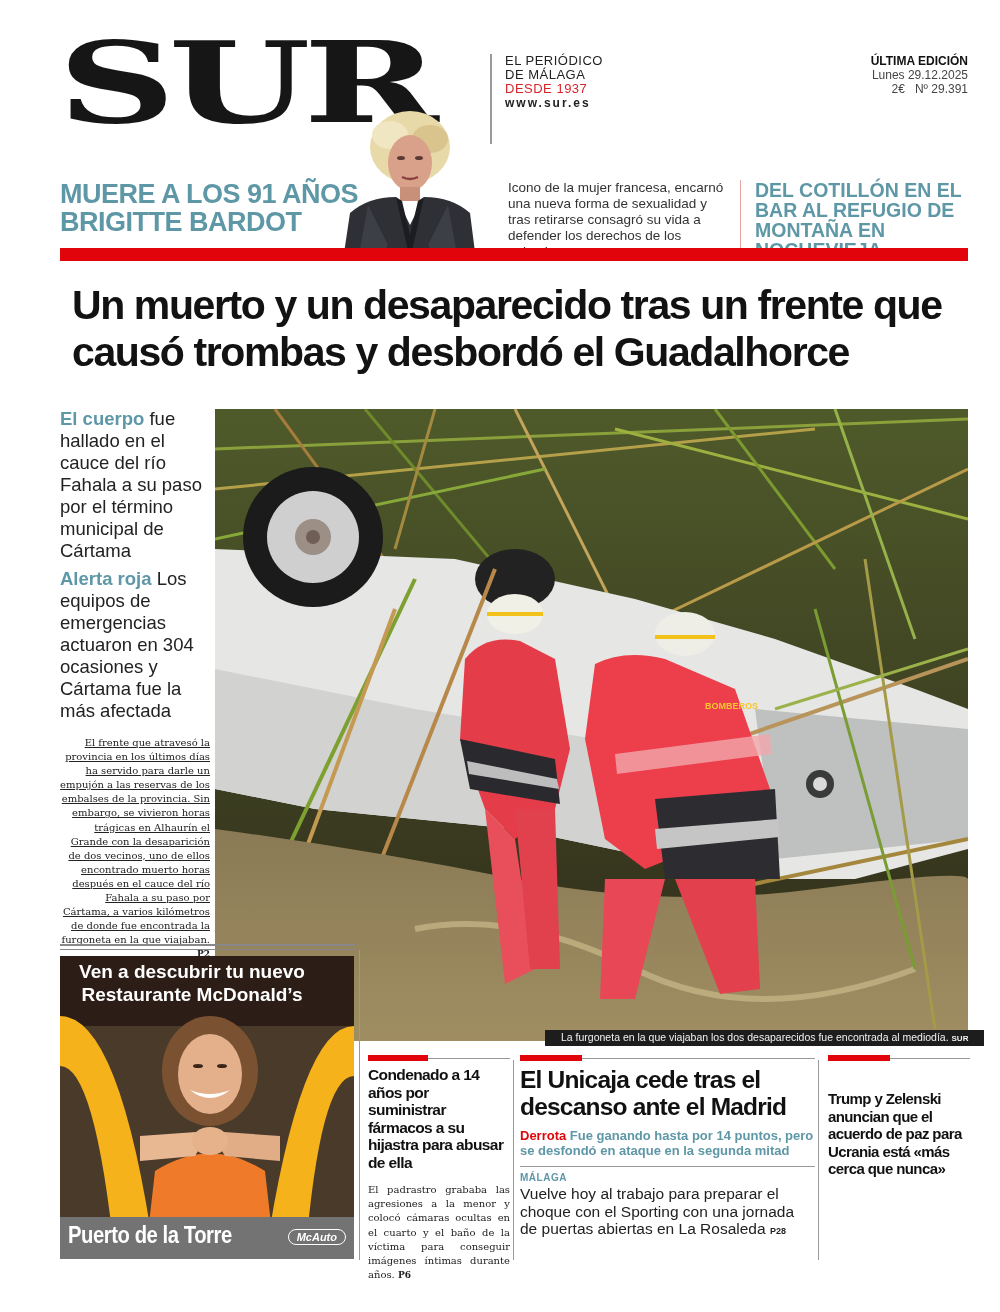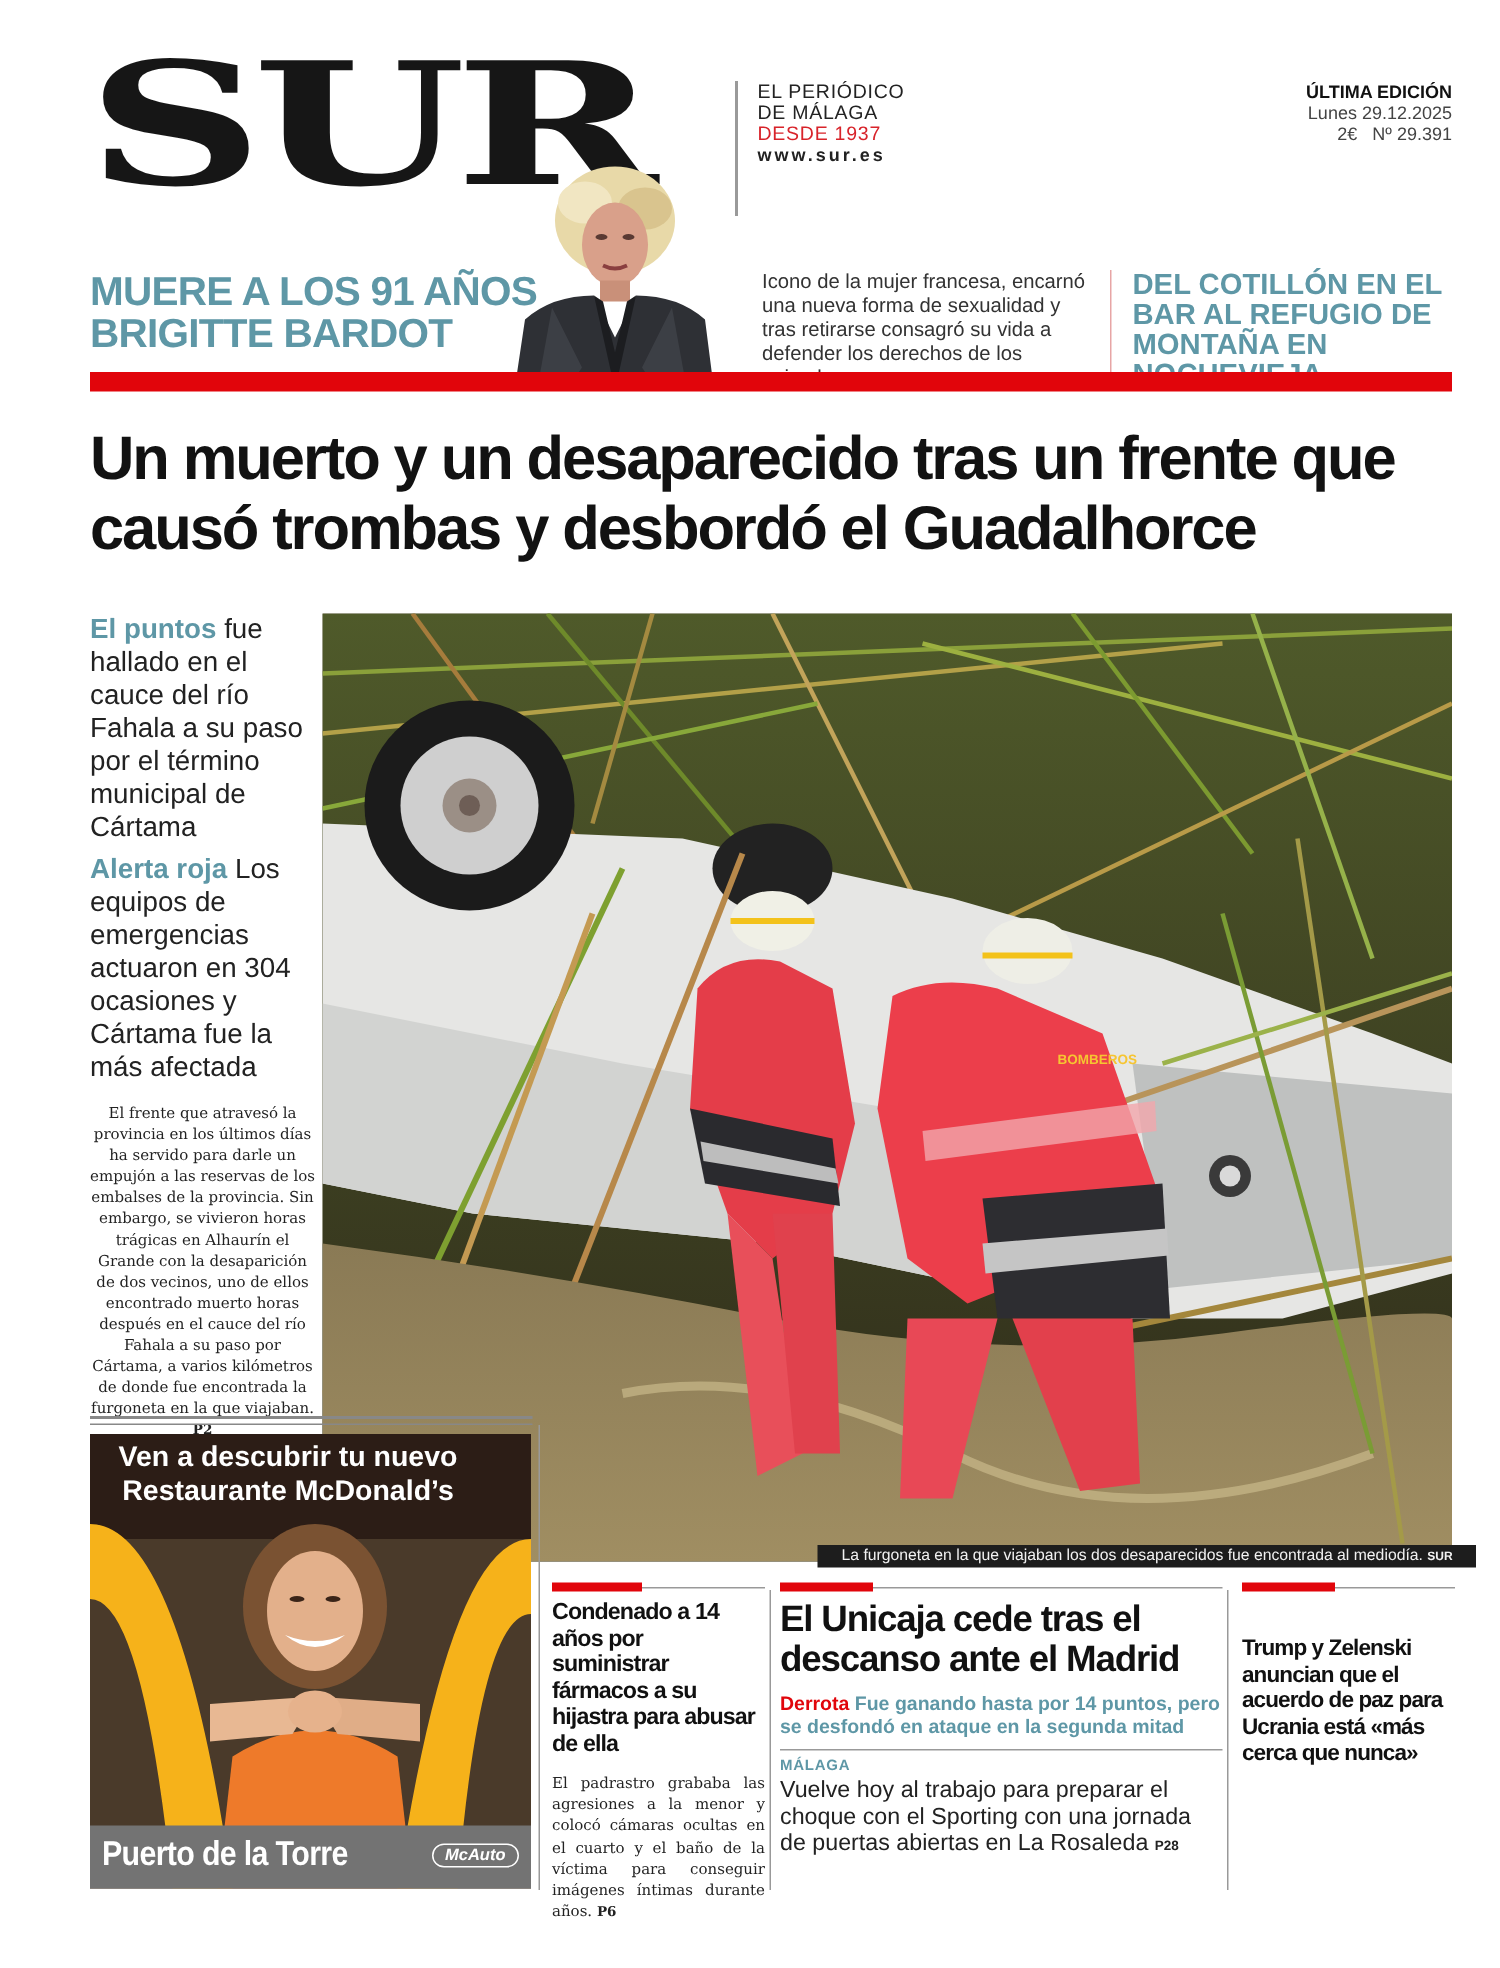--- a/index.html
+++ b/index.html
@@ -24,27 +24,27 @@
     position: absolute; left: 338px; top: 105px; width: 140px; height: 155px;
   }
   .teaser-title { position: absolute; left: 60px; top: 180px; font-size: 27px; line-height: 28px; font-weight: bold; color: #5e97a6; letter-spacing: -0.5px; }
   .teaser-desc { position: absolute; left: 508px; top: 180px; width: 220px; font-size: 13.5px; line-height: 16px; color: #333; }
   .teaser-desc .pg, .pg { font-weight: bold; font-size: 9px; color: #222; }
   .teaser-vrule { position: absolute; left: 740px; top: 180px; width: 1px; height: 68px; background: #e7a5a5; }
   .teaser-right { position: absolute; left: 755px; top: 180px; width: 220px; font-size: 19.5px; line-height: 20px; font-weight: bold; color: #5e97a6; }
   .redbar { position: absolute; left: 60px; top: 248px; width: 908px; height: 13px; background: #e1050b; }
 
   
-  .headline { position: absolute; left: 60px; top: 282px; width: 920px; font-size: 41px; line-height: 47px; font-weight: bold; letter-spacing: -1.4px; color: #121212; }
+  .headline { position: absolute; left: 72px; top: 282px; width: 920px; font-size: 41px; line-height: 47px; font-weight: bold; letter-spacing: -1.4px; color: #121212; }
 
   
   .lede { position: absolute; left: 60px; top: 408px; width: 150px; font-size: 18.5px; line-height: 22px; color: #222; }
   .lede .kicker { color: #5e97a6; font-weight: bold; }
   .lede p { margin-bottom: 6px; }
-  .body-text { position: absolute; left: 60px; top: 736px; width: 150px; font-family: "DejaVu Serif", serif; font-size: 10px; line-height: 14.1px; color: #222; text-align: center; }
+  .body-text { position: absolute; left: 60px; top: 736px; width: 150px; font-family: "DejaVu Serif", serif; font-size: 10px; line-height: 14.1px; color: #222; text-align: right; text-decoration: underline; }
 
   
   .photo { position: absolute; left: 215px; top: 409px; width: 753px; height: 632px; overflow: hidden; background: #6b6a4e; }
   .caption { position: absolute; left: 545px; top: 1030px; background: #1d1d1d; color: #f1f1f1; font-size: 10.5px; padding: 1px 16px; line-height: 12px; }
   .caption .credit { font-weight: bold; font-size: 8px; }
 
   
   .ad-rule1 { position: absolute; left: 60px; top: 944px; width: 295px; height: 2px; background: #888; }
   .ad-rule2 { position: absolute; left: 60px; top: 949px; width: 295px; height: 1px; background: #888; }
   .ad-vrule { position: absolute; left: 359px; top: 950px; width: 1px; height: 310px; background: #999; }
@@ -111,21 +111,21 @@
 <div class="teaser-vrule"></div>
 <div class="teaser-right">
   <span>DEL COTILLÓN EN EL BAR AL REFUGIO DE MONTAÑA EN NOCHEVIEJA</span>
   <span class="pg">P39</span>
 </div>
 <div class="redbar"></div>
 
 <h1 class="headline">Un muerto y un desaparecido tras un frente que causó trombas y desbordó el Guadalhorce</h1>
 
 <div class="lede">
-  <p><span class="kicker">El puntos</span><span> fue hallado en el cauce del río Fahala a su paso por el término municipal de Cártama</span></p>
+  <p><span class="kicker">El cuerpo</span><span> fue hallado en el cauce del río Fahala a su paso por el término municipal de Cártama</span></p>
   <p><span class="kicker">Alerta roja</span><span> Los equipos de emergencias actuaron en 304 ocasiones y Cártama fue la más afectada</span></p>
 </div>
 <div class="body-text">
   <span>El frente que atravesó la provincia en los últimos días ha servido para darle un empujón a las reservas de los embalses de la provincia. Sin embargo, se vivieron horas trágicas en Alhaurín el Grande con la desaparición de dos vecinos, uno de ellos encontrado muerto horas después en el cauce del río Fahala a su paso por Cártama, a varios kilómetros de donde fue encontrada la furgoneta en la que viajaban.</span>
   <span class="pg">P2</span>
 </div>
 
 <svg class="photo" viewBox="0 0 753 632" preserveAspectRatio="none">
   <defs>
     <linearGradient id="water" x1="0" y1="0" x2="0" y2="1">

